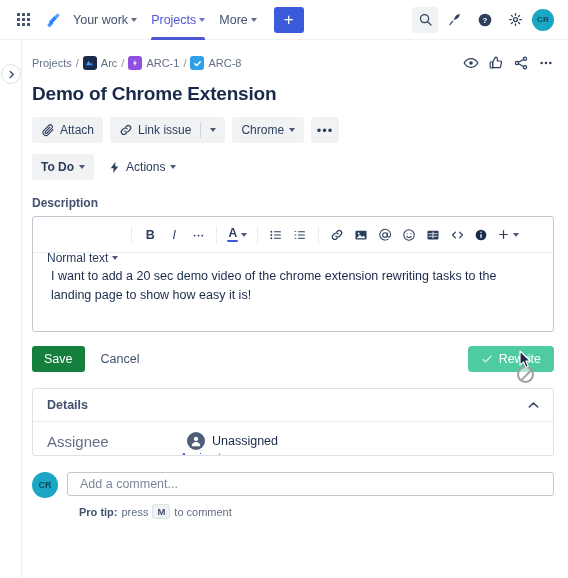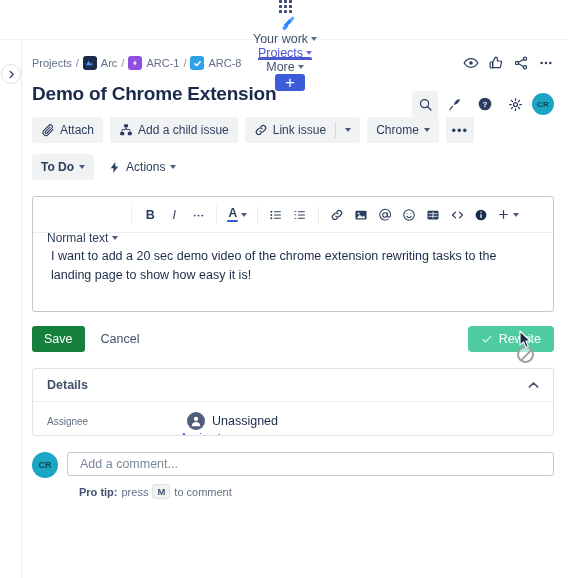--- a/index.html
+++ b/index.html
@@ -15,21 +15,20 @@
 
   
   .topnav {
     height: 40px;
     display: flex;
     align-items: center;
     padding: 0 10px 0 12px;
     background: #fff;
     border-bottom: 1px solid #f1f2f4;
     position: relative;
-    flex-direction: column;
   }
   .appswitch {
     width: 22px; height: 22px;
     display: flex; align-items: center; justify-content: center;
     border-radius: 3px;
     cursor: pointer;
   }
   .grid3 {
     display: grid;
     grid-template-columns: repeat(3, 3px);
@@ -265,21 +264,21 @@
   .dhead {
     height: 33px;
     display: flex; align-items: center;
     padding: 0 14px;
     font-size: 12.5px; font-weight: 600; color: #42526E;
     border-bottom: 1px solid #EBECF0;
     cursor: pointer;
   }
   .dhead .up { margin-left: auto; color: #42526E; font-size: 10px; }
   .drow { display: flex; align-items: center; padding: 10px 14px 0 14px; }
-  .dlabel { width: 140px; font-size: 10px; color: #626F86; }
+  .dlabel { width: 140px; font-size: 15px; color: #626F86; }
   .dvalue { display: flex; align-items: center; gap: 7px; font-size: 12.5px; color: #1B2A4A; cursor: pointer;}
   .person {
     width: 18px; height: 18px; border-radius: 50%;
     background: #505F79; display:flex; align-items:center; justify-content:center;
   }
   .assignlink {
     font-size: 11.5px; color: #3B5BDB; cursor: pointer;
     margin: 1px 0 0 147px;
   }
 
@@ -460,31 +459,20 @@
   <div class="btnrow">
     <button class="sbtn">
       <span>
         <svg width="14" height="14" viewBox="0 0 24 24" fill="none" stroke="#2C3E5D" stroke-width="1.9" stroke-linecap="round">
           <path d="M20.5 11.5l-8.4 8.4a5 5 0 0 1-7.1-7.1l8.9-8.9a3.4 3.4 0 0 1 4.8 4.8l-8.8 8.8a1.8 1.8 0 0 1-2.5-2.5l7.9-7.9"></path>
         </svg>
       </span>
       <span>Attach</span>
     </button>
 
-    <button class="sbtn">
-      <span>
-        <svg width="14" height="14" viewBox="0 0 24 24" fill="#2C3E5D">
-          <rect x="8.5" y="2" width="7" height="5.4" rx="1.2"></rect>
-          <rect x="2" y="15.5" width="7" height="5.4" rx="1.2"></rect>
-          <rect x="15" y="15.5" width="7" height="5.4" rx="1.2"></rect>
-          <path d="M11.4 7.4v3.8H5.2v4.3M12.6 7.4v3.8h6.2v4.3" stroke="#2C3E5D" stroke-width="1.5" fill="none"></path>
-        </svg>
-      </span>
-      <span>Add a child issue</span>
-    </button>
 
     <div class="split">
       <button class="sbtn">
         <span>
           <svg width="14" height="14" viewBox="0 0 24 24" fill="none" stroke="#2C3E5D" stroke-width="1.9" stroke-linecap="round">
             <path d="M10 13.8a4.2 4.2 0 0 0 6.2.4l2.6-2.6a4.2 4.2 0 1 0-6-6l-1.5 1.5"></path>
             <path d="M14 10.2a4.2 4.2 0 0 0-6.2-.4l-2.6 2.6a4.2 4.2 0 1 0 6 6l1.5-1.5"></path>
           </svg>
         </span>
         <span>Link issue</span>
@@ -512,20 +500,21 @@
       <span>
         <svg width="13" height="13" viewBox="0 0 24 24" fill="#2C3E5D">
             <path d="M13.5 2 L5 13.5h5.4L9.5 22 19 10.2h-5.6z"></path>
           </svg>
       </span>
       <span>Actions</span>
       <span class="chev"></span>
     </button>
   </div>
 
+  <div class="seclabel">Description</div>
 
   <div class="editor">
     <div class="etoolbar">
       <button class="tbtn text">
         <span>Normal text</span>
         <span class="chev"></span>
       </button>
       <span class="tdiv"></span>
       <button class="tbtn">
           <b>B</b>

